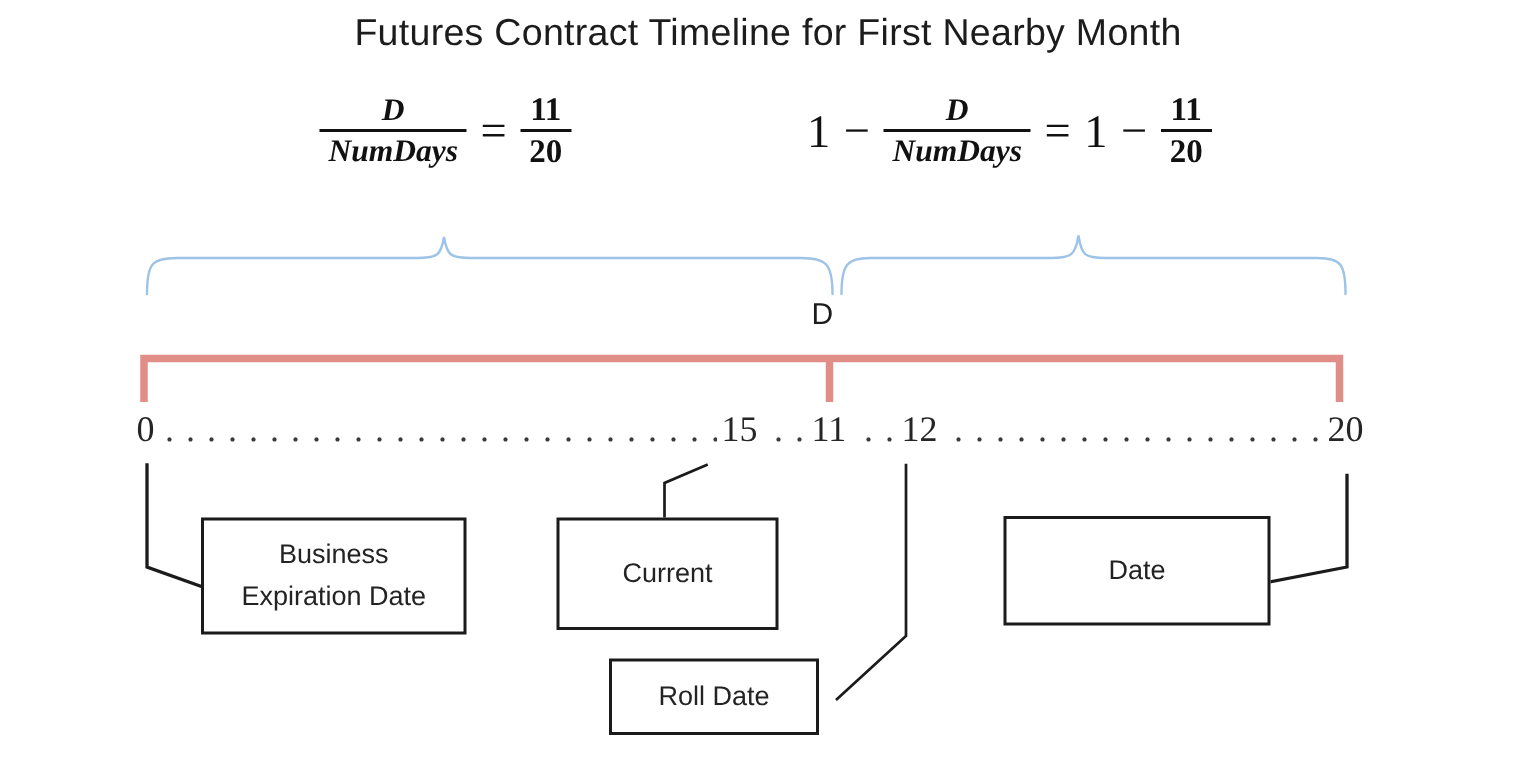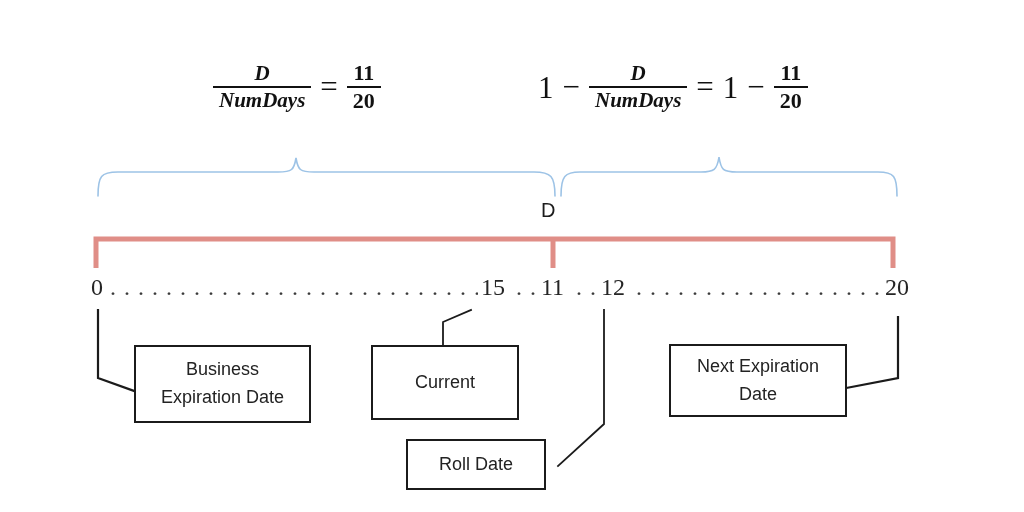--- a/index.html
+++ b/index.html
@@ -132,20 +132,21 @@
     line-height: 1.55;
     text-align: center;
   }
   .callout .ln { display: block; white-space: nowrap; }
 </style>
 </head>
 <body>
 
 <div id="canvas">
 
+  <div class="title">Futures Contract Timeline for First Nearby Month</div>
 
   <div class="formula" style="left:213px; top:62px;">
     <span class="frac">
       <span class="top">D</span>
       <span class="bar"></span>
       <span class="bot">NumDays</span>
     </span>
     <span class="op">=</span>
     <span class="frac numeric">
       <span class="top">11</span>
@@ -210,17 +211,16 @@
 
   <div class="callout" style="left:371px; top:345px; width:148px; height:75px;">
     <span class="ln">Current</span>
   </div>
 
   <div class="callout" style="left:406px; top:439px; width:140px; height:51px;">
     <span class="ln">Roll Date</span>
   </div>
 
   <div class="callout" style="left:669px; top:344px; width:178px; height:73px;">
-    <span class="ln">Next Expiration</span>
     <span class="ln">Date</span>
   </div>
 
 </div>
 
 </body></html>

